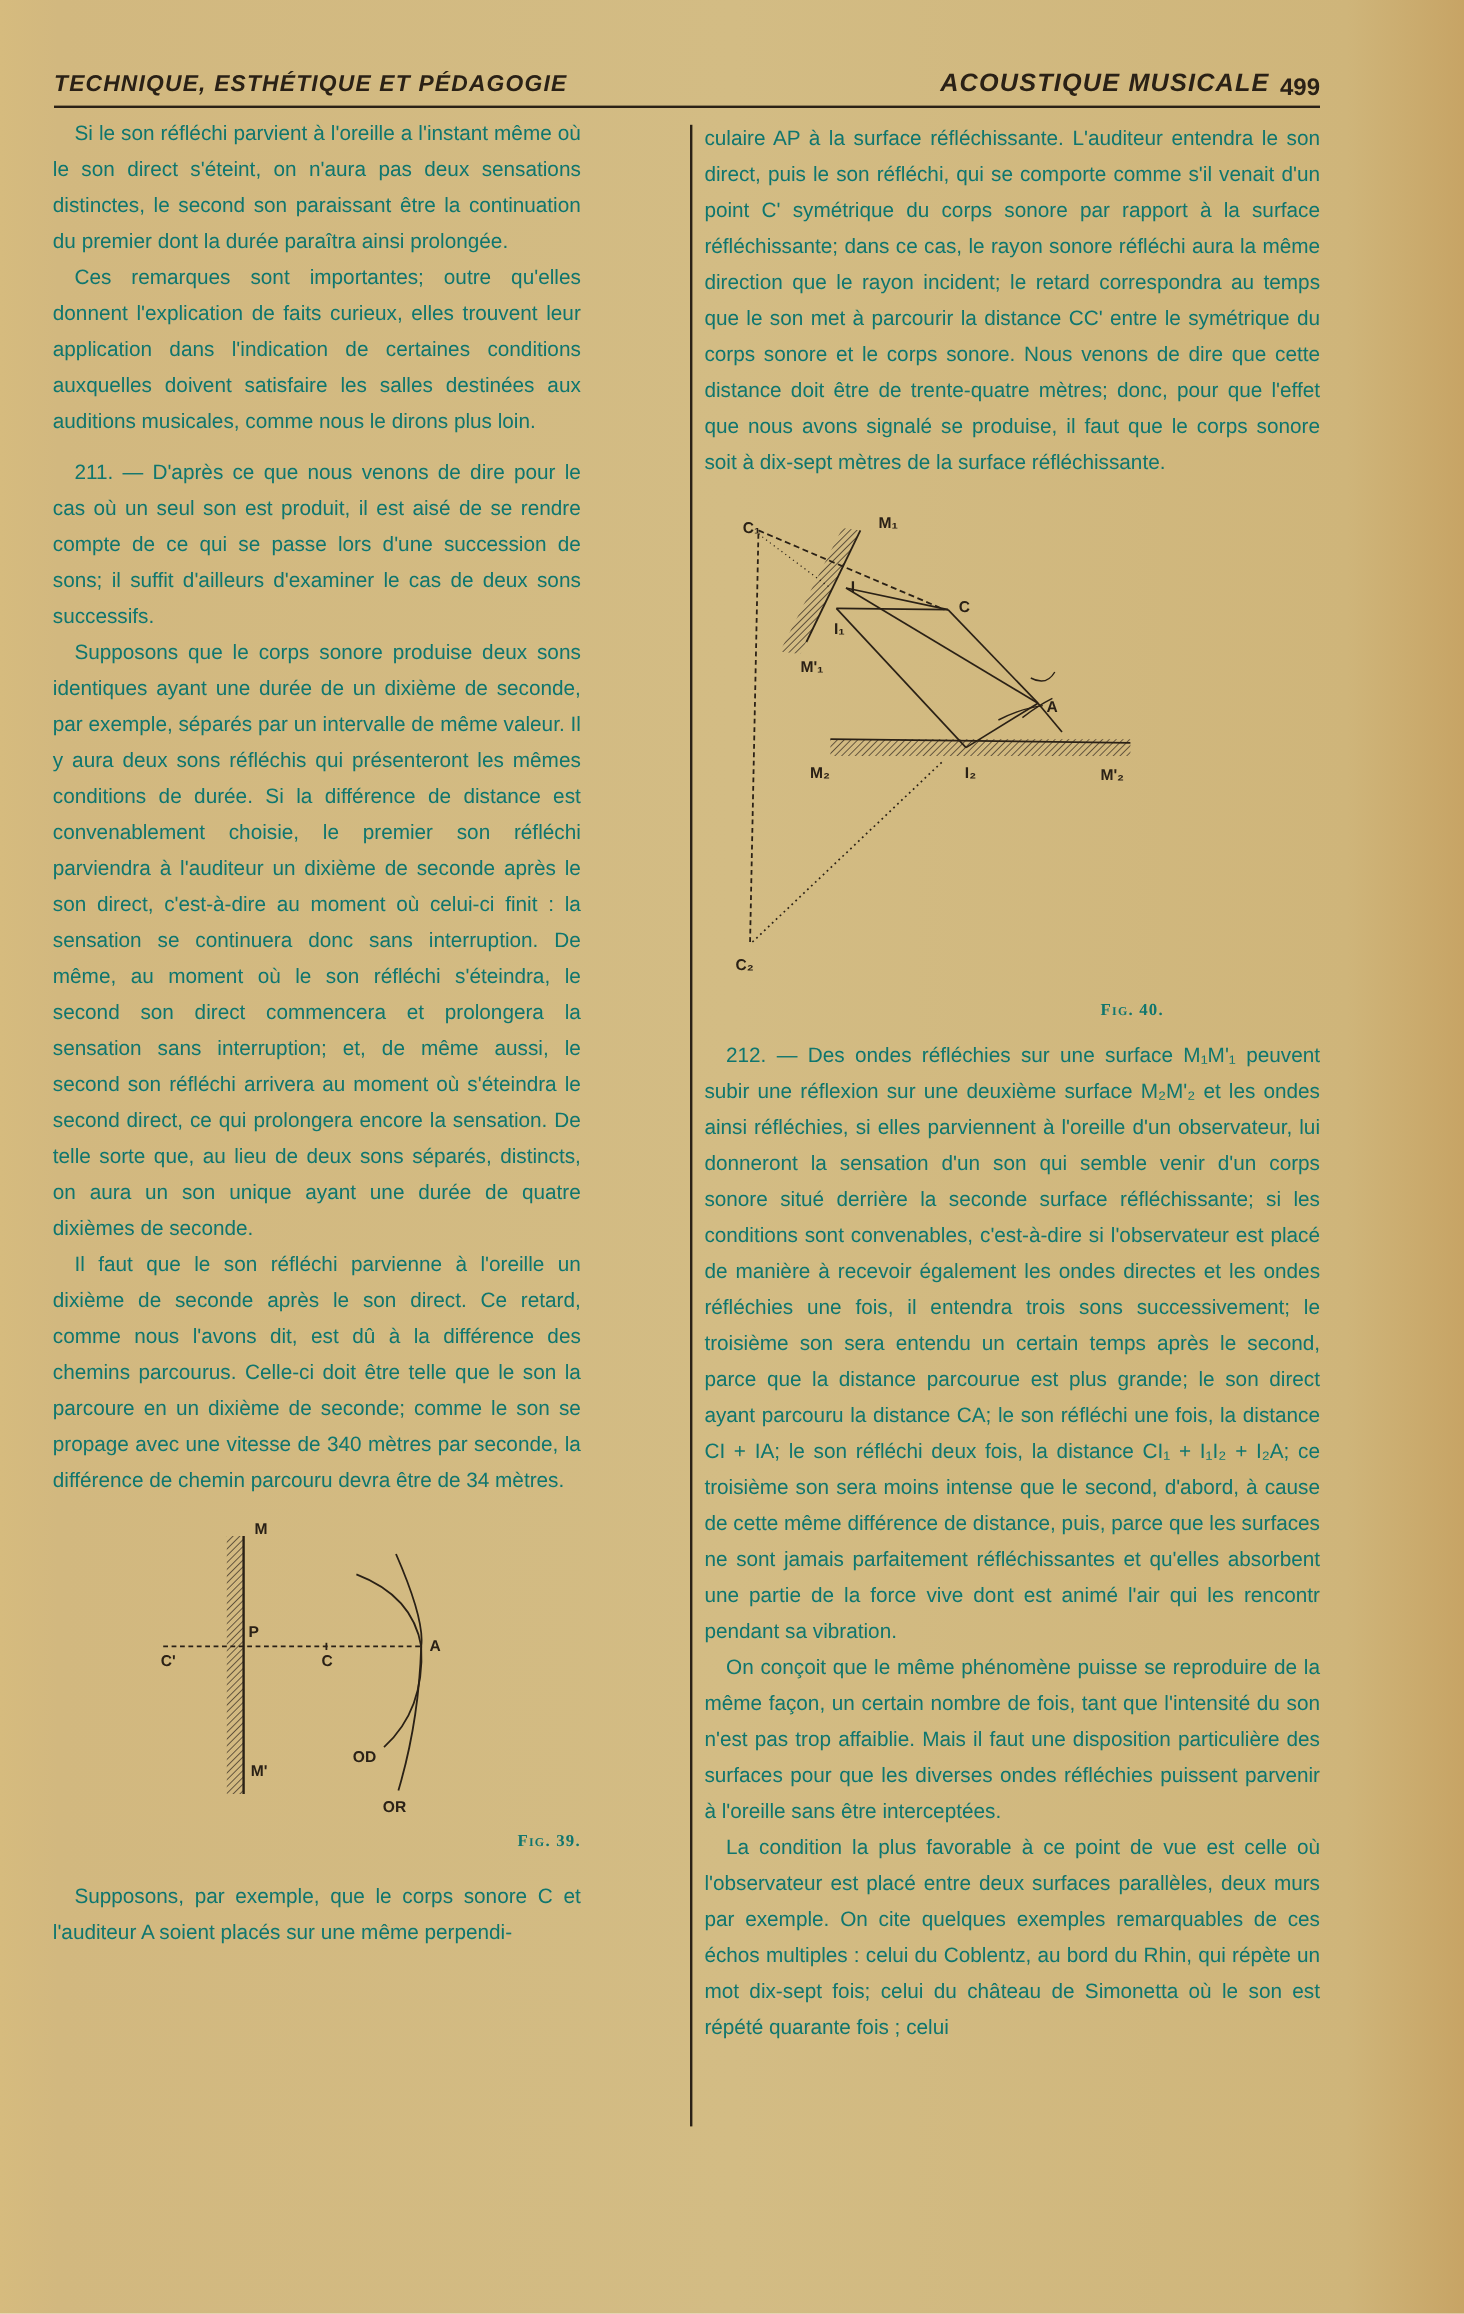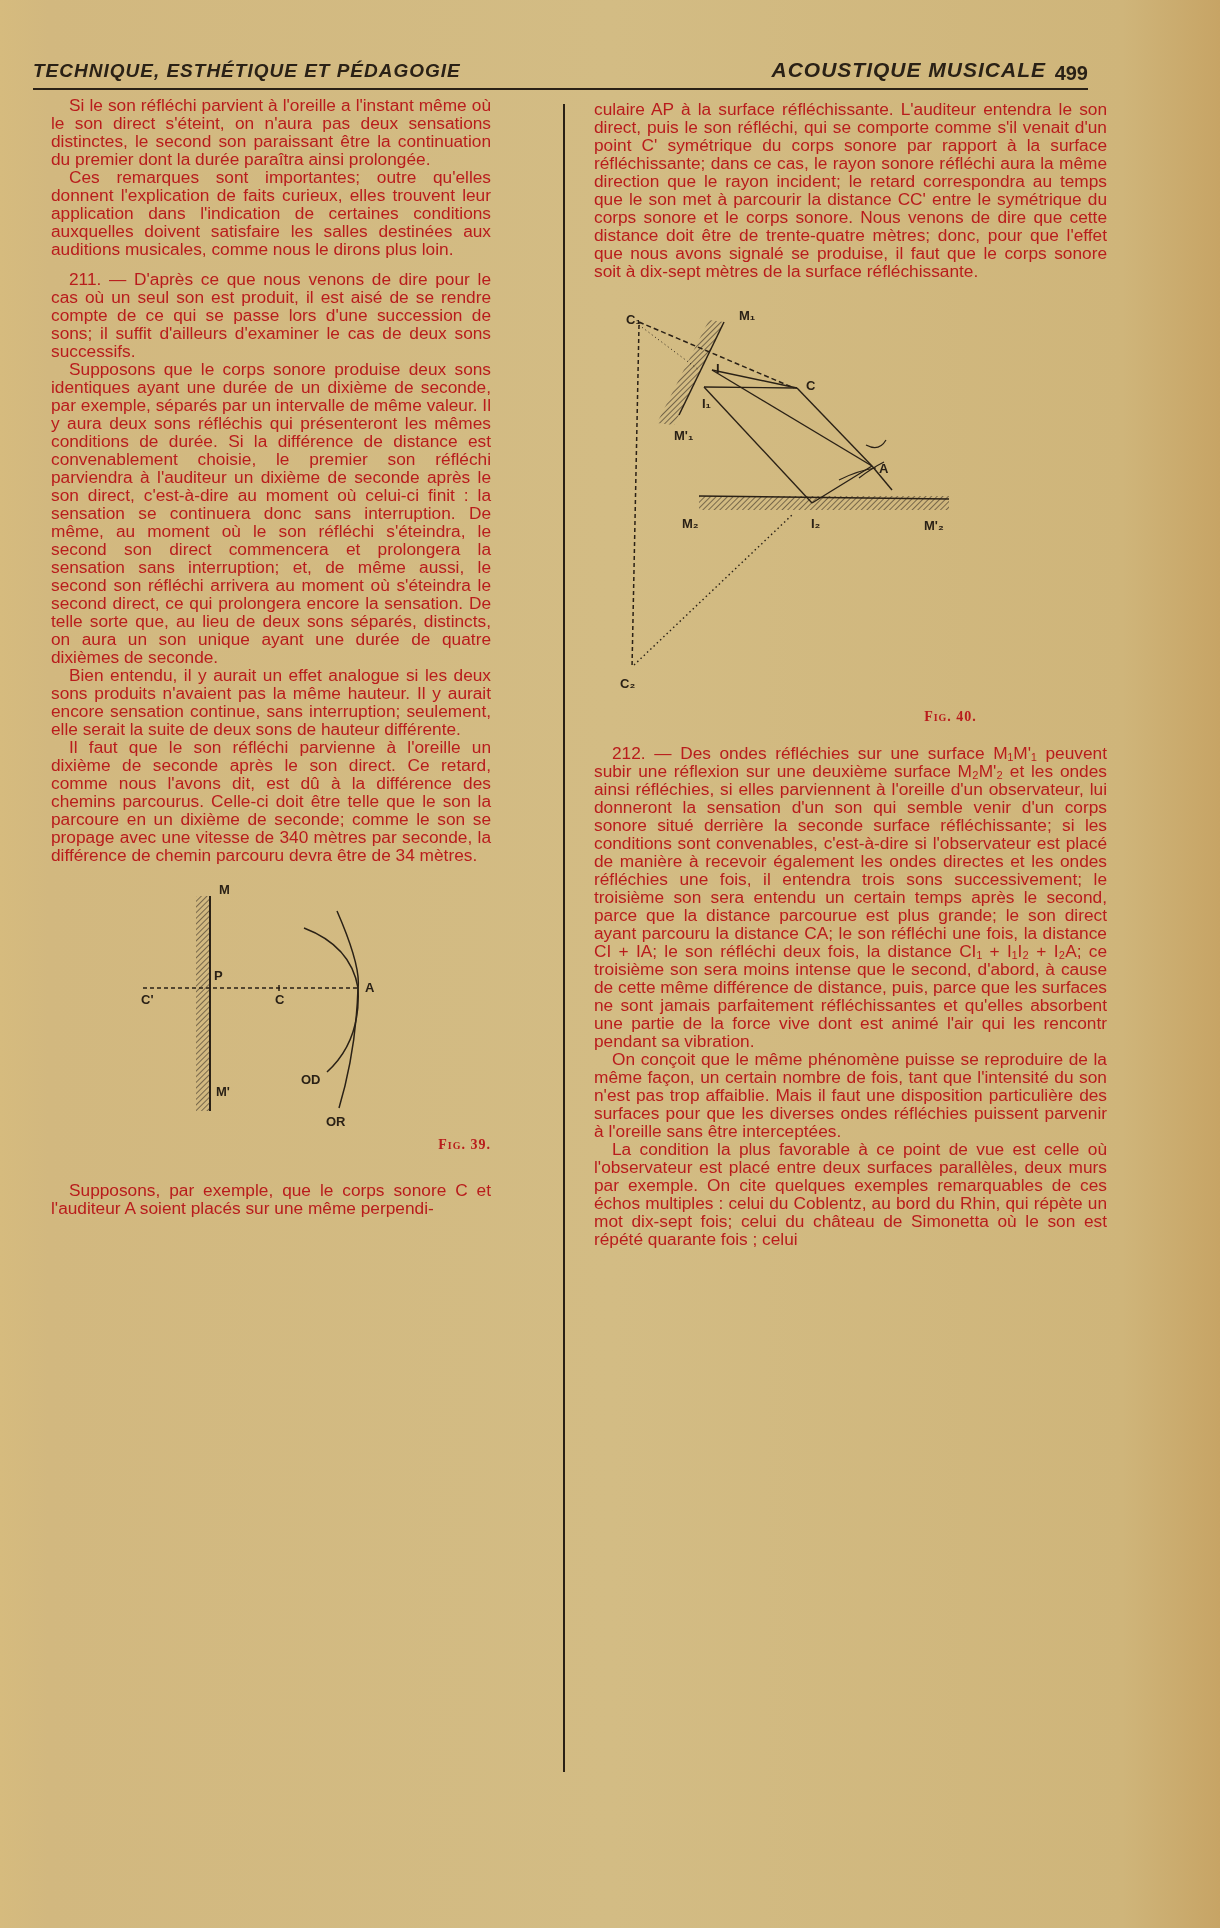--- a/index.html
+++ b/index.html
@@ -3,21 +3,21 @@
 <meta charset="utf-8">
 <style>
   html, body { margin: 0; padding: 0; }
   body {
     width: 1220px; height: 1928px; overflow: hidden;
     background: linear-gradient(90deg, #d6bb7e 0%, #d2b87f 4%, #d3bc84 50%, #cfb57a 92%, #c7a465 100%);
     font-family: "Liberation Serif", serif;
     color: #2a2116;
     position: relative;
   }
-  .page { position: absolute; left: 0; top: 0; width: 1090px; height: 1928px; }
+  .page { position: absolute; left: 12px; top: 0; width: 1090px; height: 1928px; }
   .header {
     position: absolute; left: 33px; top: 58px; width: 1055px; height: 30px;
     border-bottom: 2px solid #2a2116;
   }
   .header .left {
     position: absolute; left: 0; top: 2px;
     font-family: "Liberation Sans", sans-serif; font-style: italic; font-weight: bold;
     font-size: 19px; letter-spacing: 1px;
   }
   .header .right {
@@ -25,24 +25,23 @@
     font-family: "Liberation Sans", sans-serif; font-style: italic; font-weight: bold;
     font-size: 21px; letter-spacing: 1px;
   }
   .header .pageno {
     position: absolute; right: 0; top: 4px;
     font-family: "Liberation Sans", sans-serif; font-size: 20px; font-weight: bold;
   }
   .col {
     position: absolute; top: 96px;
     font-family: "Liberation Sans", sans-serif;
-    font-size: 17.3px; line-height: 18px;
+    font-size: 17.3px; line-height: 30px;
     text-align: justify;
-    color: #b91c1c;
-    margin-left: 19px;
+    color: #0f766e;
   }
   .col.left { left: 32px; width: 440px; }
   .col.right { left: 575px; width: 513px; top: 100px; }
   .col-rule {
     position: absolute; left: 563px; top: 104px; width: 1.5px; height: 1668px;
     background: #2a2116;
   }
   .col p { margin: 0; text-indent: 18px; }
   .col p.noindent { text-indent: 0; }
   .fig { position: relative; }
@@ -65,21 +64,20 @@
     <span class="pageno">499</span>
   </div>
 
   <div class="col-rule"></div>
 
   <div class="col left">
     <p>Si le son réfléchi parvient à l'oreille a l'instant même où le son direct s'éteint, on n'aura pas deux sensations distinctes, le second son paraissant être la continuation du premier dont la durée paraîtra ainsi prolongée.</p>
     <p>Ces remarques sont importantes; outre qu'elles donnent l'explication de faits curieux, elles trouvent leur application dans l'indication de certaines conditions auxquelles doivent satisfaire les salles destinées aux auditions musicales, comme nous le dirons plus loin.</p>
     <p style="margin-top:12px">211. — D'après ce que nous venons de dire pour le cas où un seul son est produit, il est aisé de se rendre compte de ce qui se passe lors d'une succession de sons; il suffit d'ailleurs d'examiner le cas de deux sons successifs.</p>
     <p>Supposons que le corps sonore produise deux sons identiques ayant une durée de un dixième de seconde, par exemple, séparés par un intervalle de même valeur. Il y aura deux sons réfléchis qui présenteront les mêmes conditions de durée. Si la différence de distance est convenablement choisie, le premier son réfléchi parviendra à l'auditeur un dixième de seconde après le son direct, c'est-à-dire au moment où celui-ci finit : la sensation se continuera donc sans interruption. De même, au moment où le son réfléchi s'éteindra, le second son direct commencera et prolongera la sensation sans interruption; et, de même aussi, le second son réfléchi arrivera au moment où s'éteindra le second direct, ce qui prolongera encore la sensation. De telle sorte que, au lieu de deux sons séparés, distincts, on aura un son unique ayant une durée de quatre dixièmes de seconde.</p>
-    <p>Bien entendu, il y aurait un effet analogue si les deux sons produits n'avaient pas la même hauteur. Il y aurait encore sensation continue, sans interruption; seulement, elle serait la suite de deux sons de hauteur différente.</p>
     <p>Il faut que le son réfléchi parvienne à l'oreille un dixième de seconde après le son direct. Ce retard, comme nous l'avons dit, est dû à la différence des chemins parcourus. Celle-ci doit être telle que le son la parcoure en un dixième de seconde; comme le son se propage avec une vitesse de 340 mètres par seconde, la différence de chemin parcouru devra être de 34 mètres.</p>
 
     <div class="fig" style="height:305px; margin-top:12px;">
       <svg width="440" height="280" viewBox="0 0 440 280">
         <defs>
           <pattern id="hatch1" width="4" height="4" patternUnits="userSpaceOnUse" patternTransform="rotate(45)">
             <line x1="0" y1="0" x2="0" y2="4" stroke="#3a3024" stroke-width="1.4"></line>
           </pattern>
         </defs>
         <rect x="145" y="20" width="14" height="215" fill="url(#hatch1)" opacity="0.85"></rect>

